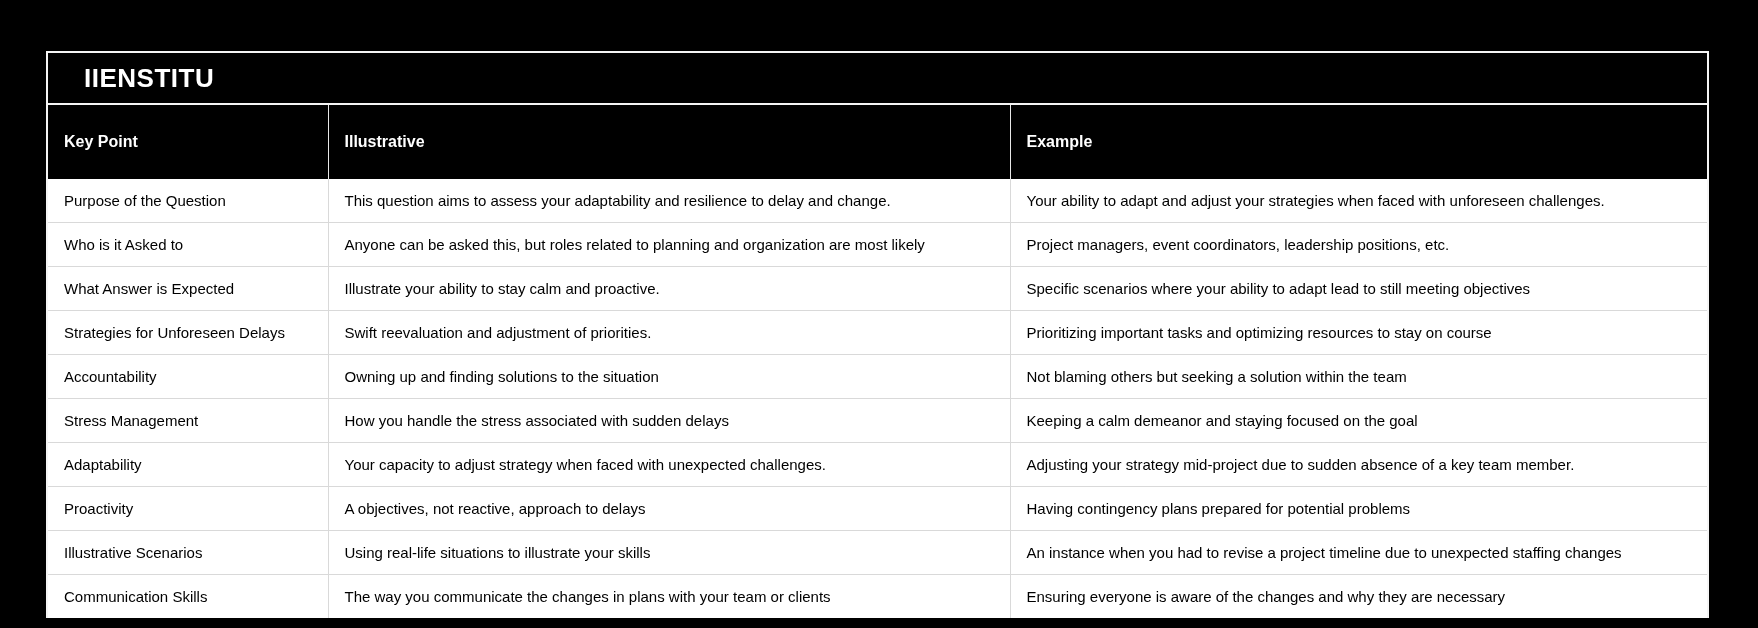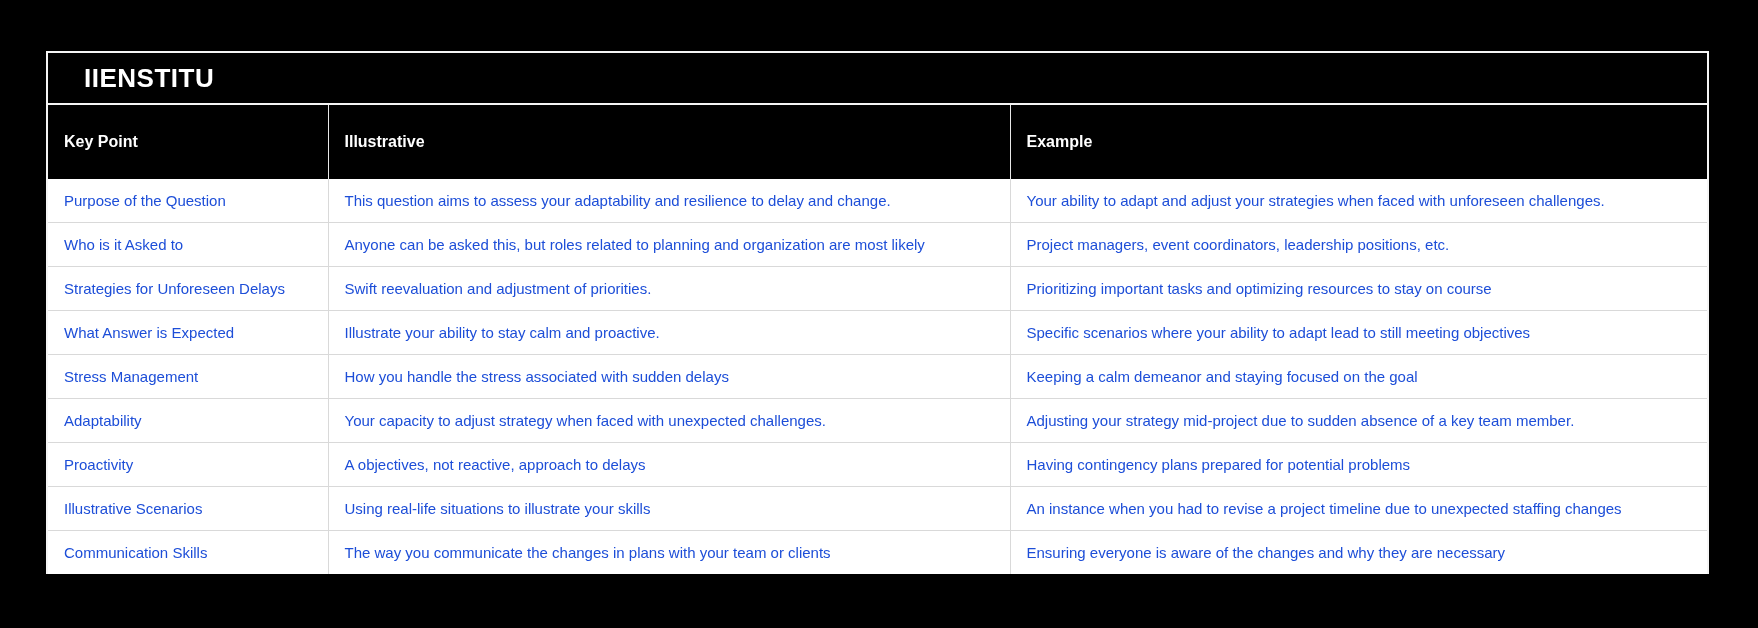--- a/index.html
+++ b/index.html
@@ -57,21 +57,21 @@
     height: 42px;
     padding: 16px 16px;
     vertical-align: middle;
   }
   thead th + th {
     border-left: 1px solid #e8e8e8;
   }
 
   tbody td {
     background: #ffffff;
-    color: #1d4ed8;
+    color: #000000;
     font-size: 15px;
     height: 43px;
     padding: 0 16px;
     vertical-align: middle;
     white-space: nowrap;
     overflow: hidden;
   }
   tbody td + td {
     border-left: 1px solid #d9d9d9;
   }
@@ -106,28 +106,33 @@
         <td>Purpose of the Question</td>
         <td>This question aims to assess your adaptability and resilience to delay and change.</td>
         <td>Your ability to adapt and adjust your strategies when faced with unforeseen challenges.</td>
       </tr>
       <tr>
         <td>Who is it Asked to</td>
         <td>Anyone can be asked this, but roles related to planning and organization are most likely</td>
         <td>Project managers, event coordinators, leadership positions, etc.</td>
       </tr>
       <tr>
+        <td>What Answer is Expected</td>
+        <td>Illustrate your ability to stay calm and proactive.</td>
+        <td>Specific scenarios where your ability to adapt lead to still meeting objectives</td>
+      </tr>
+      <tr>
         <td>Strategies for Unforeseen Delays</td>
         <td>Swift reevaluation and adjustment of priorities.</td>
         <td>Prioritizing important tasks and optimizing resources to stay on course</td>
       </tr>
       <tr>
-        <td>What Answer is Expected</td>
-        <td>Illustrate your ability to stay calm and proactive.</td>
-        <td>Specific scenarios where your ability to adapt lead to still meeting objectives</td>
+        <td>Accountability</td>
+        <td>Owning up and finding solutions to the situation</td>
+        <td>Not blaming others but seeking a solution within the team</td>
       </tr>
       <tr>
         <td>Stress Management</td>
         <td>How you handle the stress associated with sudden delays</td>
         <td>Keeping a calm demeanor and staying focused on the goal</td>
       </tr>
       <tr>
         <td>Adaptability</td>
         <td>Your capacity to adjust strategy when faced with unexpected challenges.</td>
         <td>Adjusting your strategy mid-project due to sudden absence of a key team member.</td>

